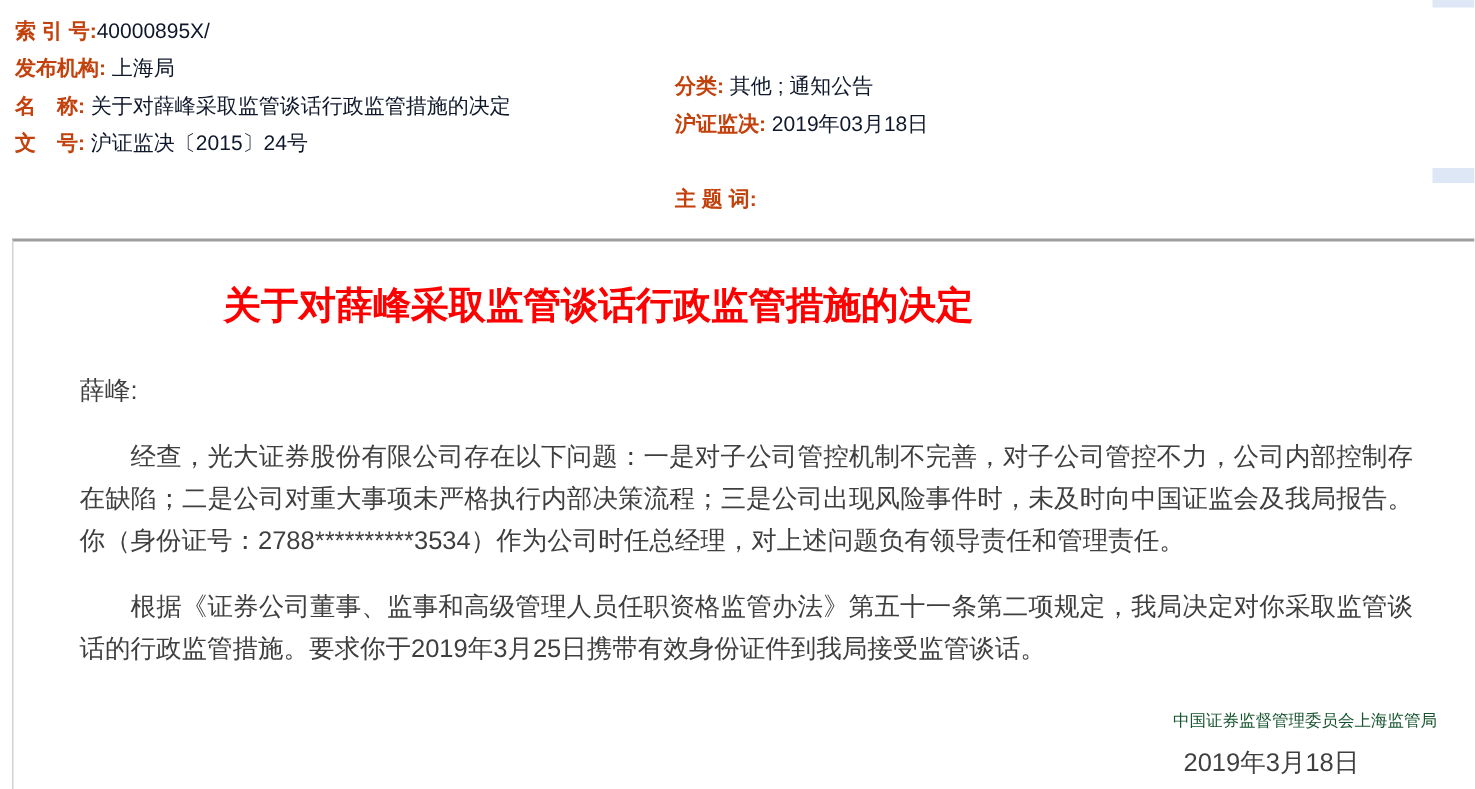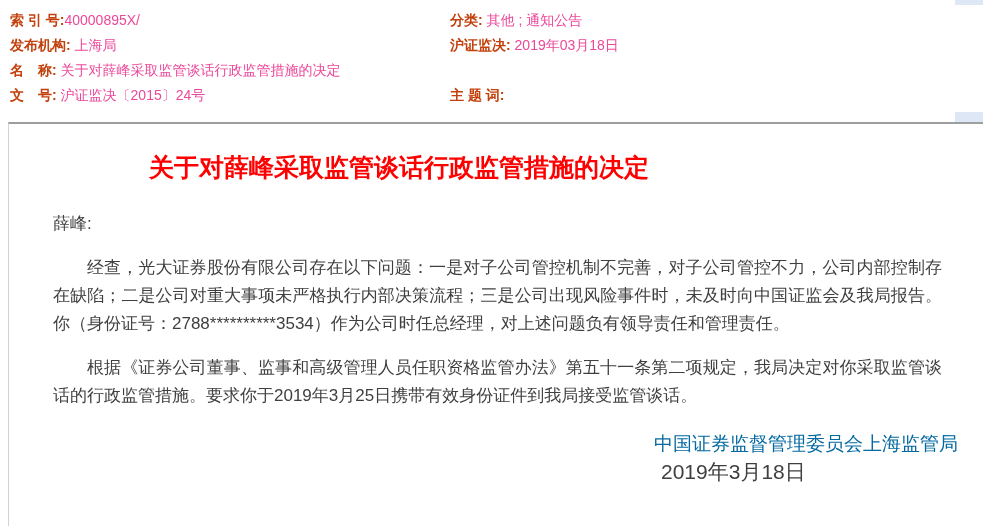--- a/index.html
+++ b/index.html
@@ -3,39 +3,39 @@
 <meta charset="utf-8">
 <style>
   * { margin:0; padding:0; box-sizing:border-box; }
   html,body { width:983px; height:526px; background:#ffffff; overflow:hidden;
     font-family:"Liberation Sans","DejaVu Sans",sans-serif; }
   .page { position:relative; width:983px; height:526px; background:#ffffff; }
 
   
   .meta { display:flex; padding:8px 0 0 10px; }
   .meta-col.left  { width:440px; }
-  .meta-col.right { flex:1; }
+  .meta-col.right { flex:1;margin-top:37px; }
   .meta-row { line-height:25px; font-size:14px; color:#4a4a4a; white-space:nowrap; }
   .meta-row .ml { font-weight:bold; color:#c2410c; }
-  .meta-row .mv { font-weight:normal; color:#ec4899; }
+  .meta-row .mv { font-weight:normal; color:#0f172a; }
   .meta-row.spacer { height:25px; }
 
   
   .doc-box { margin-left:8px; margin-top:14px; height:404px;
     border-top:2px solid #9e9e9e; border-left:1px solid #d2d2d2; background:#ffffff; }
   .doc-title { margin:26px 0 0 140px; font-size:25px; font-weight:bold; color:#fe0000;
     line-height:34px; }
   .doc-text { margin:26px 25px 0 28px; font-size:17px; line-height:28px; color:#3f3f3f; }
   .doc-text p { margin:16px; }
   .para { text-indent:2em; text-align:justify; }
 
   .signature { margin-top:20px; text-align:right; }
   .sig-inner { display:inline-block; text-align:left; }
-  .sig-org  { font-size:19px; line-height:28px; color:#0369a1; }
-  .sig-date { font-size:21px; line-height:28px; color:#3f3f3f; padding-left:7px; }
+  .sig-org  { font-size:11px; line-height:28px; color:#14532d; }
+  .sig-date { font-size:17px; line-height:28px; color:#3f3f3f; padding-left:7px; }
 
   
   .frag { position:absolute; background:#dde7f5; }
   .frag-top { left:955px; top:0; width:28px; height:5px; }
   .frag-mid { left:955px; top:112px; width:28px; height:10px; }
 </style>
 </head>
 <body>
 
 <div class="page">

